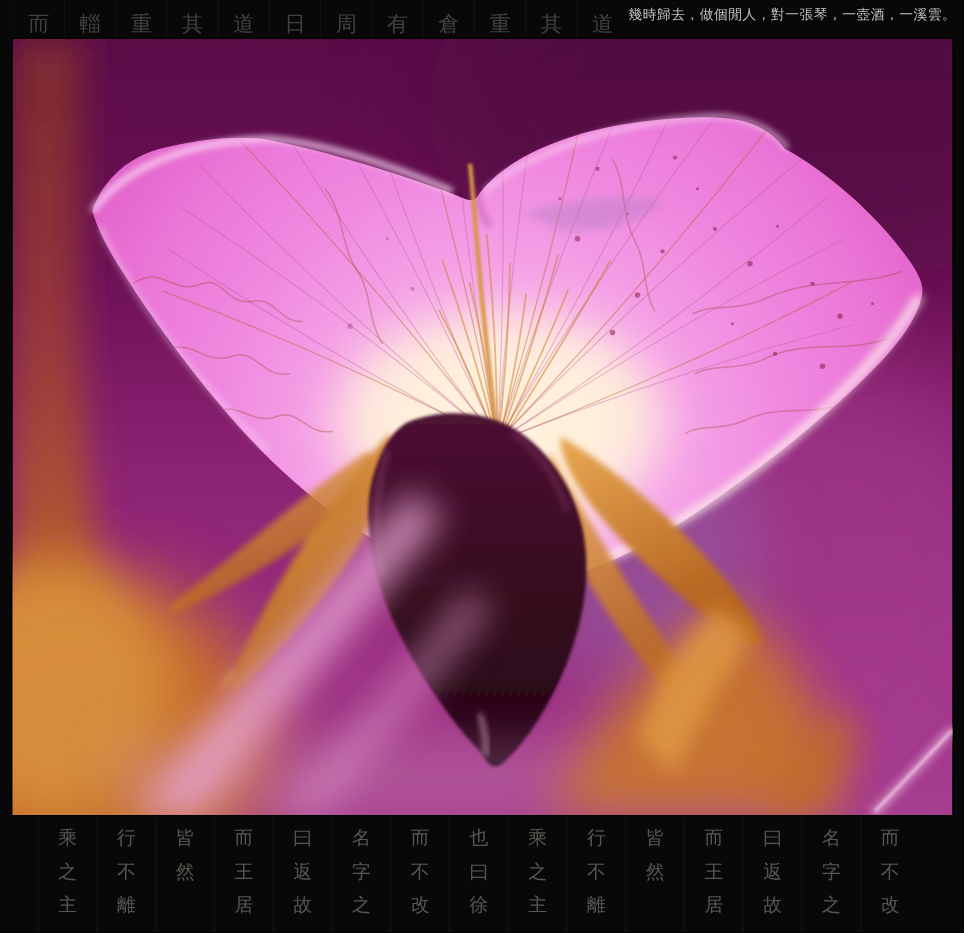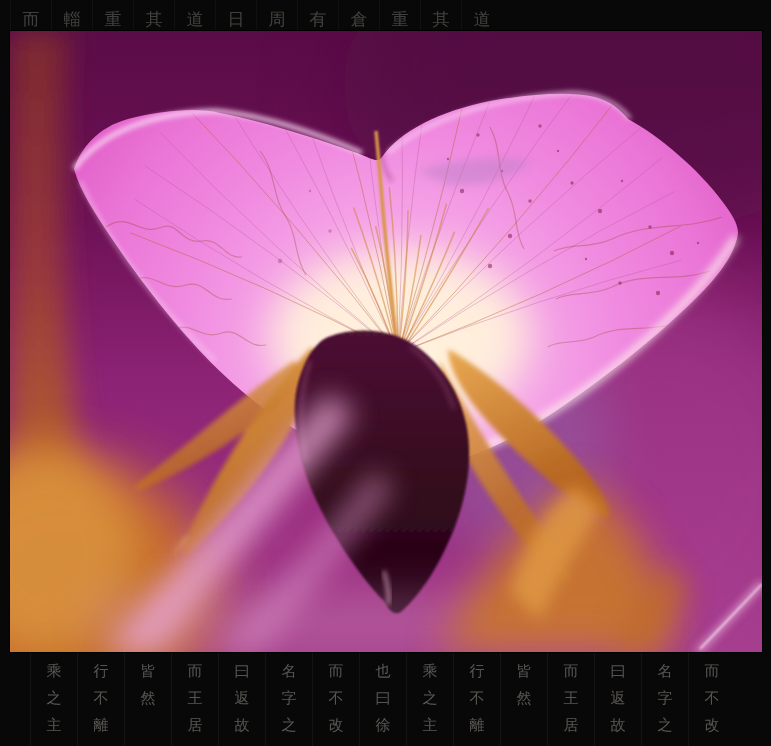--- a/index.html
+++ b/index.html
@@ -34,20 +34,21 @@
       <span class="tchar">道</span>
       <span class="tchar">日</span>
       <span class="tchar">周</span>
       <span class="tchar">有</span>
       <span class="tchar">倉</span>
       <span class="tchar">重</span>
       <span class="tchar">其</span>
       <span class="tchar">道</span>
     </div>
 
+  <div class="caption">幾時歸去，做個閒人，對一張琴，一壺酒，一溪雲。</div>
 
   <div class="photo" aria-label="Backlit pink pea blossom: veined translucent standard petal, dark maroon keel, orange sepals, against magenta-purple background with orange bokeh foliage">
     <svg width="752" height="621" viewBox="0 0 752 621" xmlns="http://www.w3.org/2000/svg">
       <defs>
         <linearGradient id="bgGrad" x1="0" y1="0" x2="0" y2="1">
           <stop offset="0" stop-color="#5a0c47"></stop>
           <stop offset="0.30" stop-color="#6d1156"></stop>
           <stop offset="0.55" stop-color="#8b2273"></stop>
           <stop offset="0.80" stop-color="#9c3182"></stop>
           <stop offset="1" stop-color="#a63e8f"></stop>

